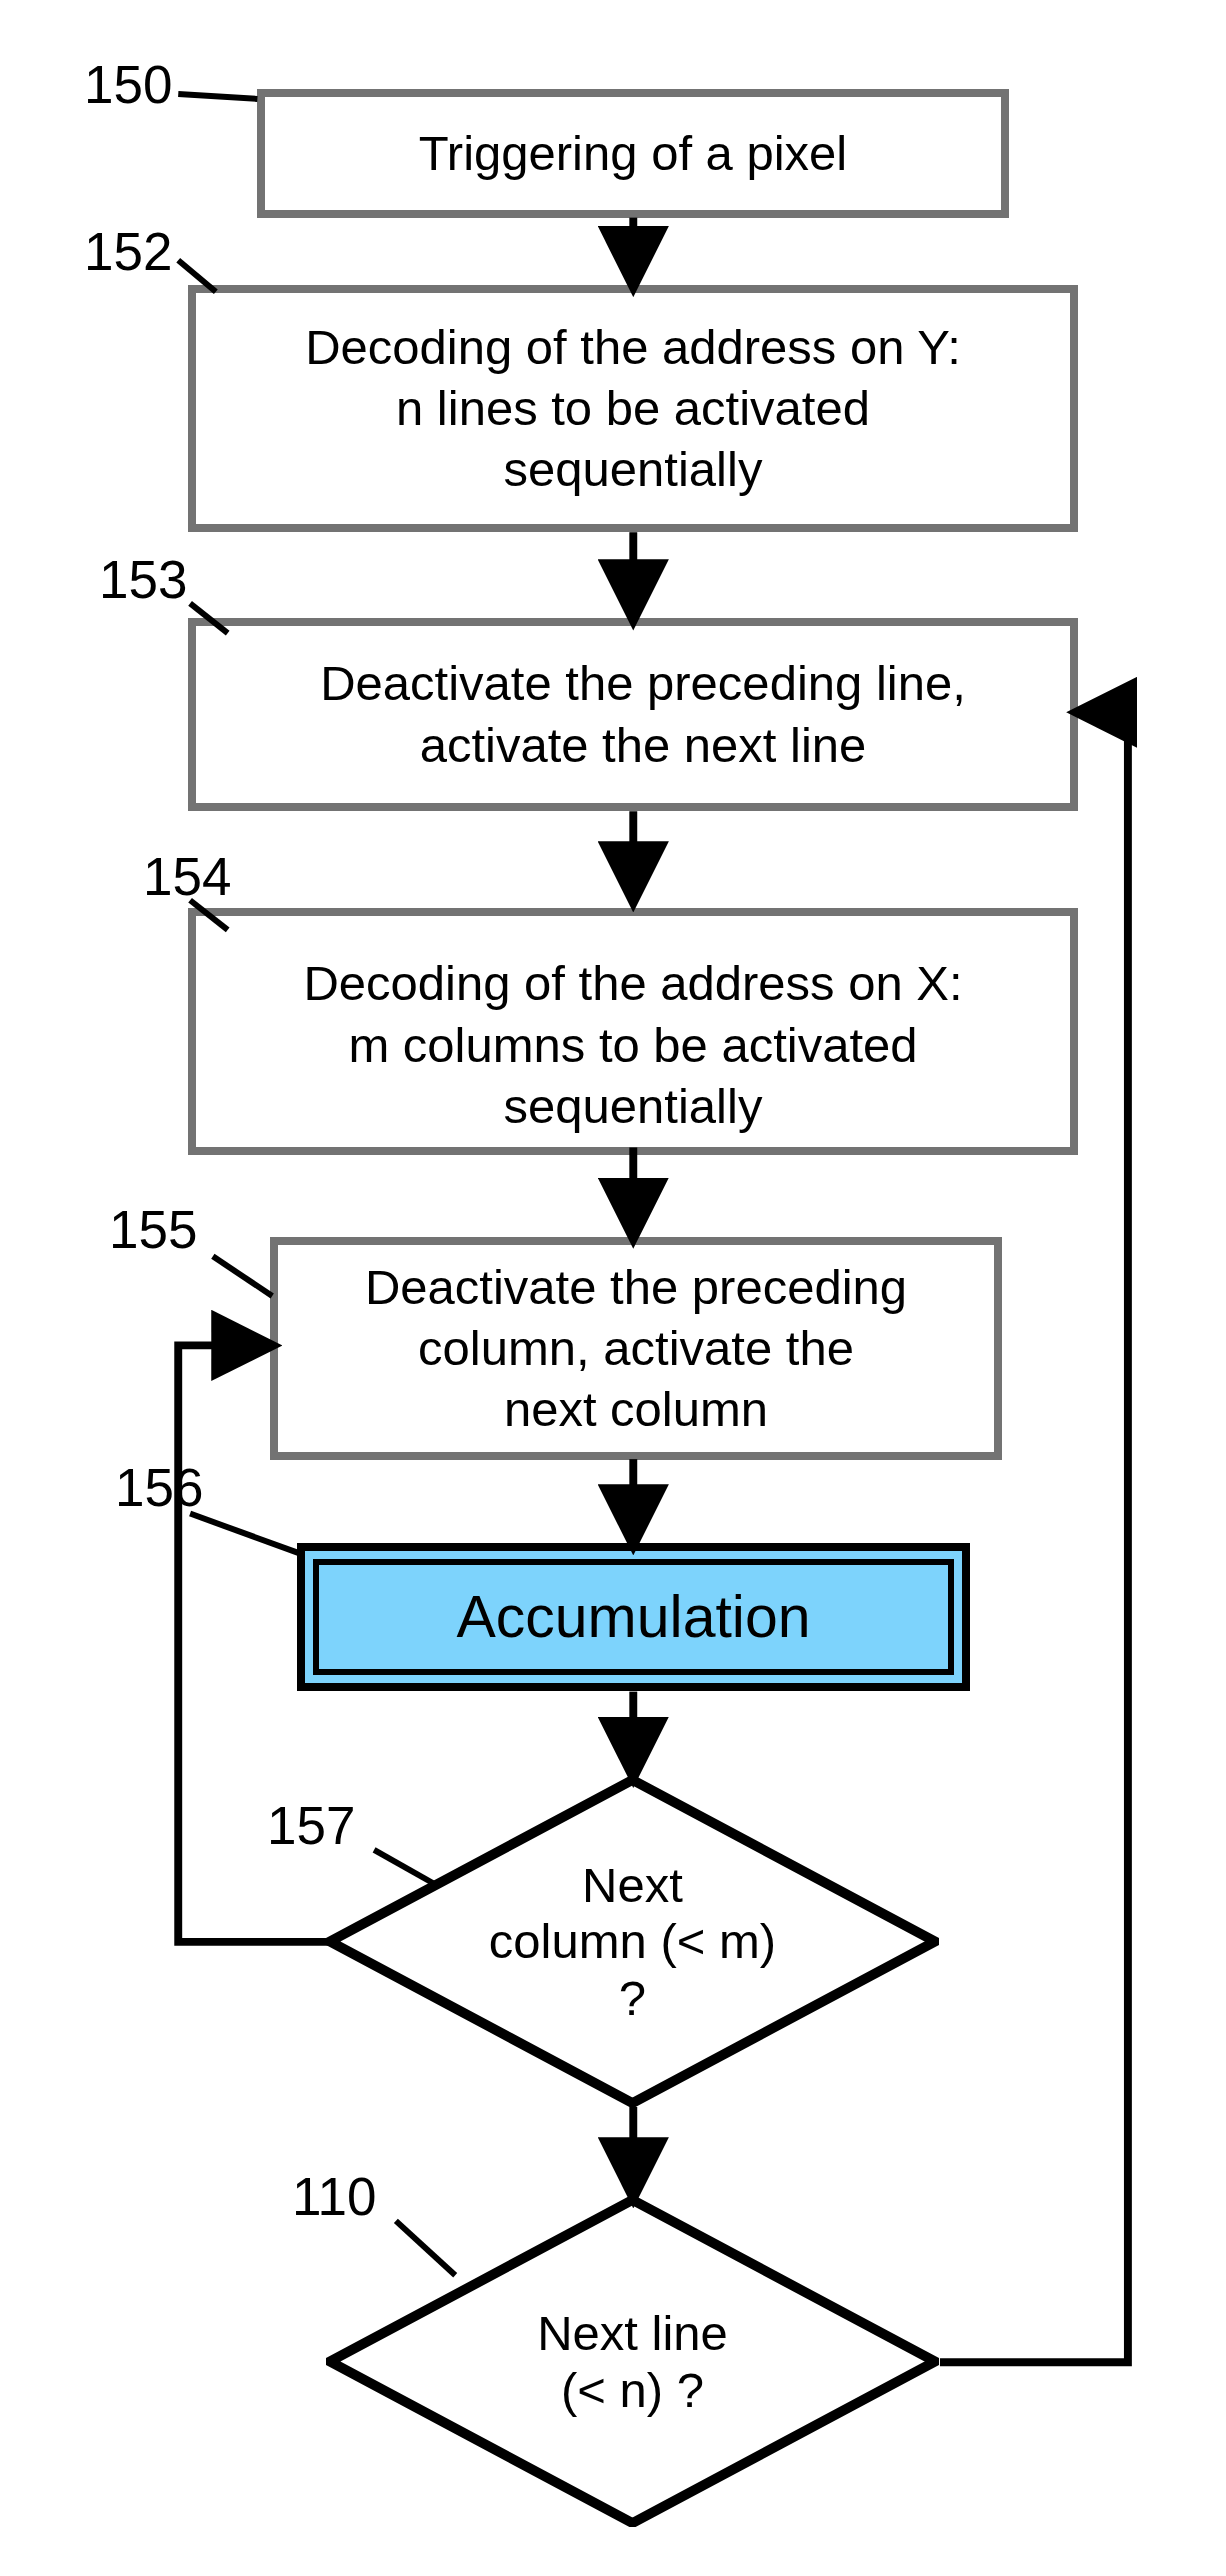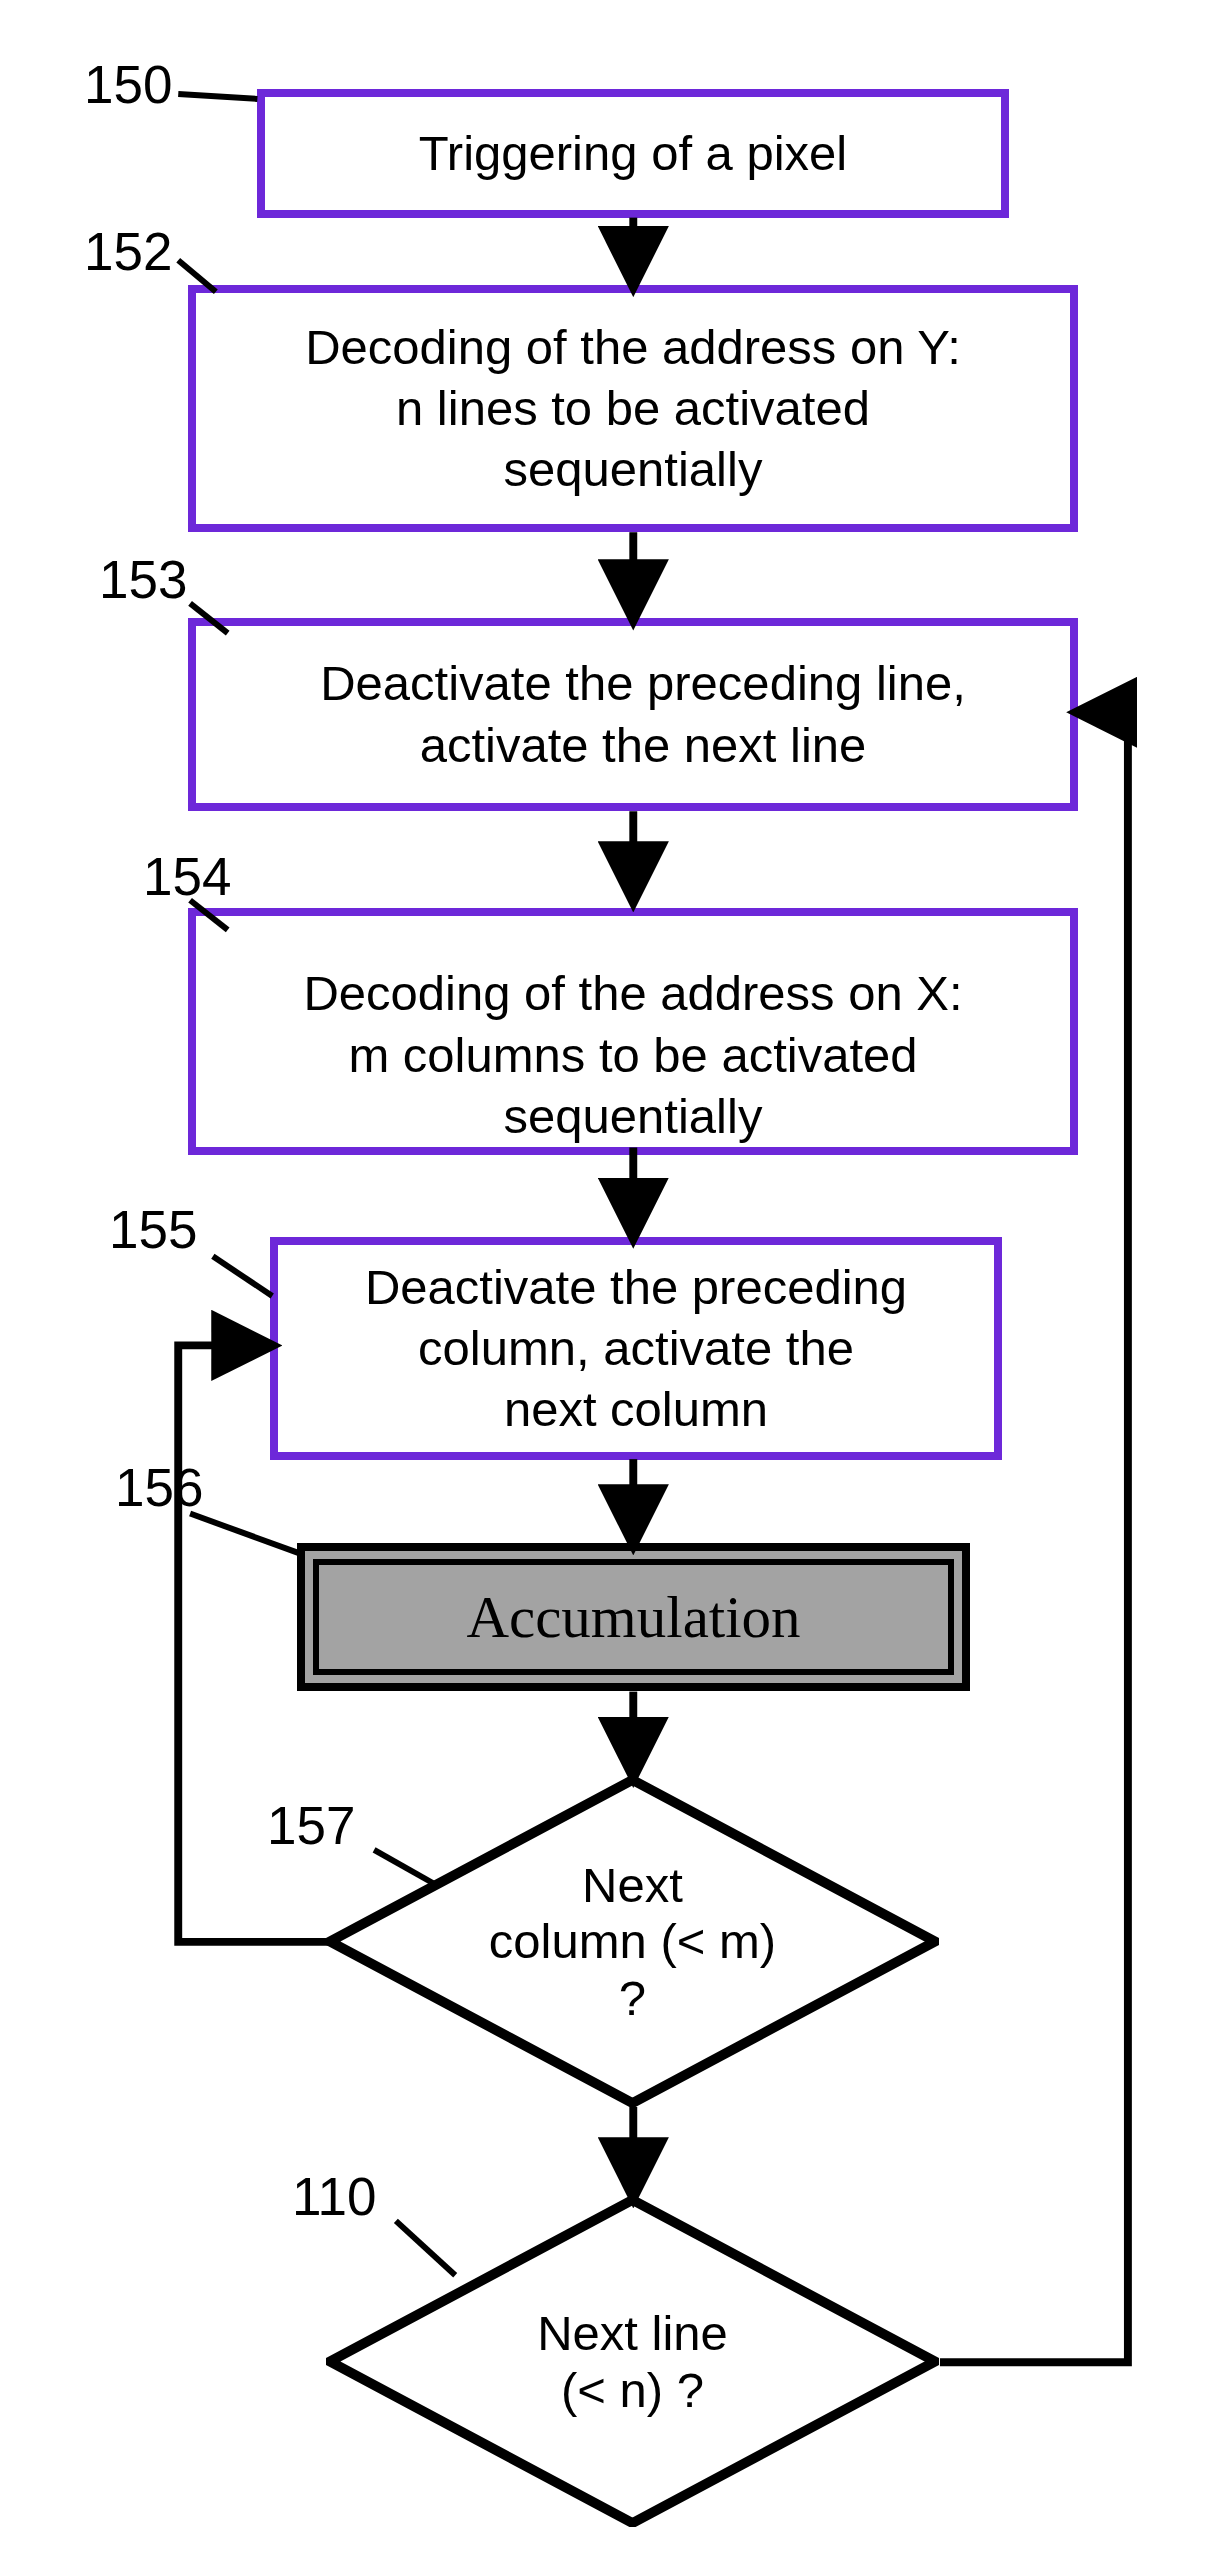--- a/index.html
+++ b/index.html
@@ -14,36 +14,35 @@
   }
   .canvas {
     position: absolute;
     left: 0;
     top: 0;
     width: 1024px;
     height: 2576px;
   }
   .box {
     position: absolute;
-    border: 8px solid #6d28d9;
+    border: 8px solid #737373;
     background: #fff;
     display: flex;
     align-items: center;
     justify-content: center;
     text-align: center;
     font-size: 49px;
     line-height: 1.25;
-    padding: 0 20px;
+    padding: 10px 20px;
   }
   .double {
     position: absolute;
     border: 8px solid #000;
-    background: #a3a3a3;
+    background: #7dd3fc;
     padding: 8px;
-    font-family: Liberation Serif, serif;
   }
   .double .inner {
     border: 6px solid #000;
     width: 100%;
     height: 100%;
     display: flex;
     align-items: center;
     justify-content: center;
     font-size: 59px;
   }

